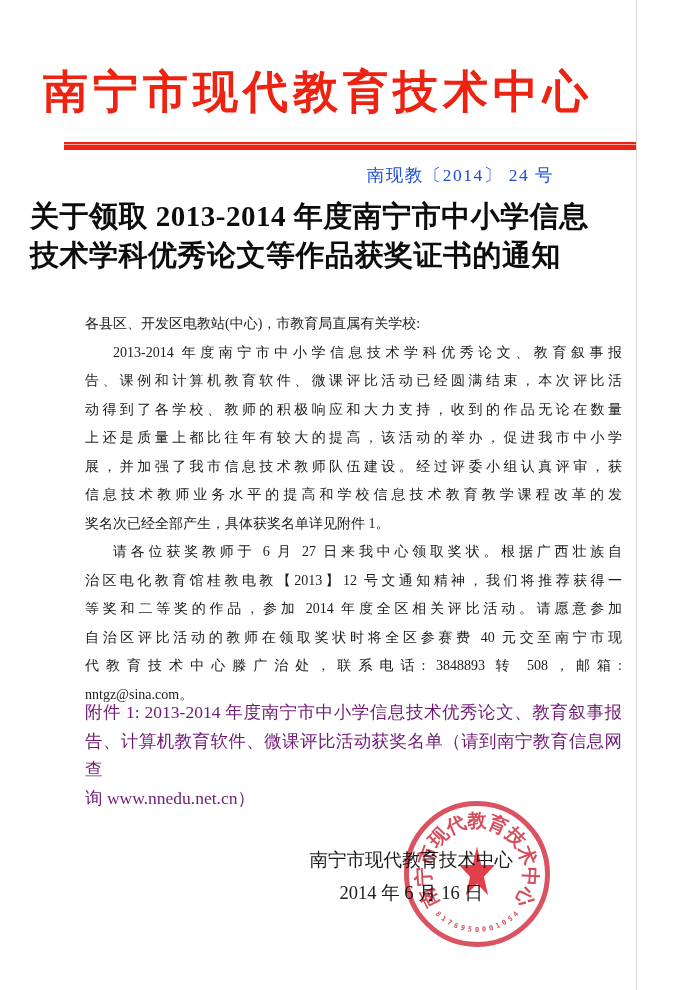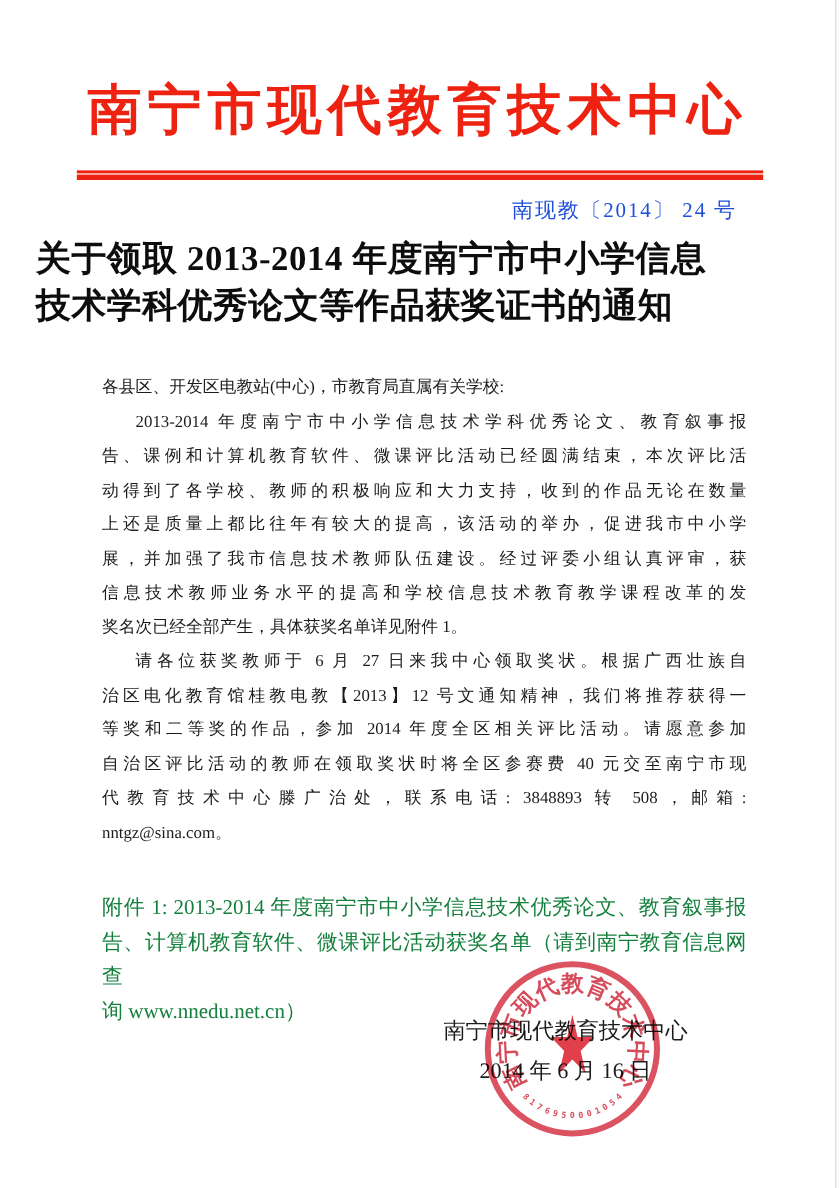--- a/index.html
+++ b/index.html
@@ -1,17 +1,17 @@
 <!DOCTYPE html>
 <html style="--red: #ee2211; --seal: #d63a4b;"><head>
 <meta charset="utf-8">
 <style>
   html,body { margin:0; padding:0; background:#ffffff; }
   .page {
-    position:relative; width:696px; height:990px; background:#ffffff;
+    position:relative; width:636px; height:990px; background:#ffffff;
     outline:1px solid #d9d9d9; overflow:hidden;
     font-family:"Liberation Serif","DejaVu Serif",serif; color:#1c1c1c;
   }
   .org-name {
     position:absolute; top:62px; left:0; width:100%;
     text-align:center; color:var(--red,#ee2211);
     font-size:45px; font-weight:700; letter-spacing:5px; white-space:nowrap;
     margin:0;
   }
   .red-line {
@@ -28,22 +28,22 @@
   .title {
     position:absolute; top:197px; left:30px; right:30px;
     text-align:left; font-weight:700; font-size:29px; line-height:39px;
     color:#0d0d0d; letter-spacing:0.5px;
   }
   .body-text {
     position:absolute; top:310px; left:85px; width:537px;
     font-size:14px; line-height:28.5px; color:#1b1b1b;
   }
   .attachment {
-    position:absolute; top:742px; left:85px; width:537px;
-    font-size:17.5px; line-height:28.5px; color:#15803d;
+    position:absolute; top:698px; left:85px; width:537px;
+    font-size:17.5px; line-height:28.5px; color:#701a75;
   }
   .tline { text-align:justify; text-align-last:justify; }
   .tline.lastline { text-align-last:left; }
   .tline.indent { text-indent:2em; }
   .signature {
     position:absolute; top:844px; right:123px;
     text-align:center; font-size:18.5px; line-height:33px; color:#1b1b1b;
   }
   .seal {
     position:absolute; left:404px; top:801px; width:146px; height:146px;

